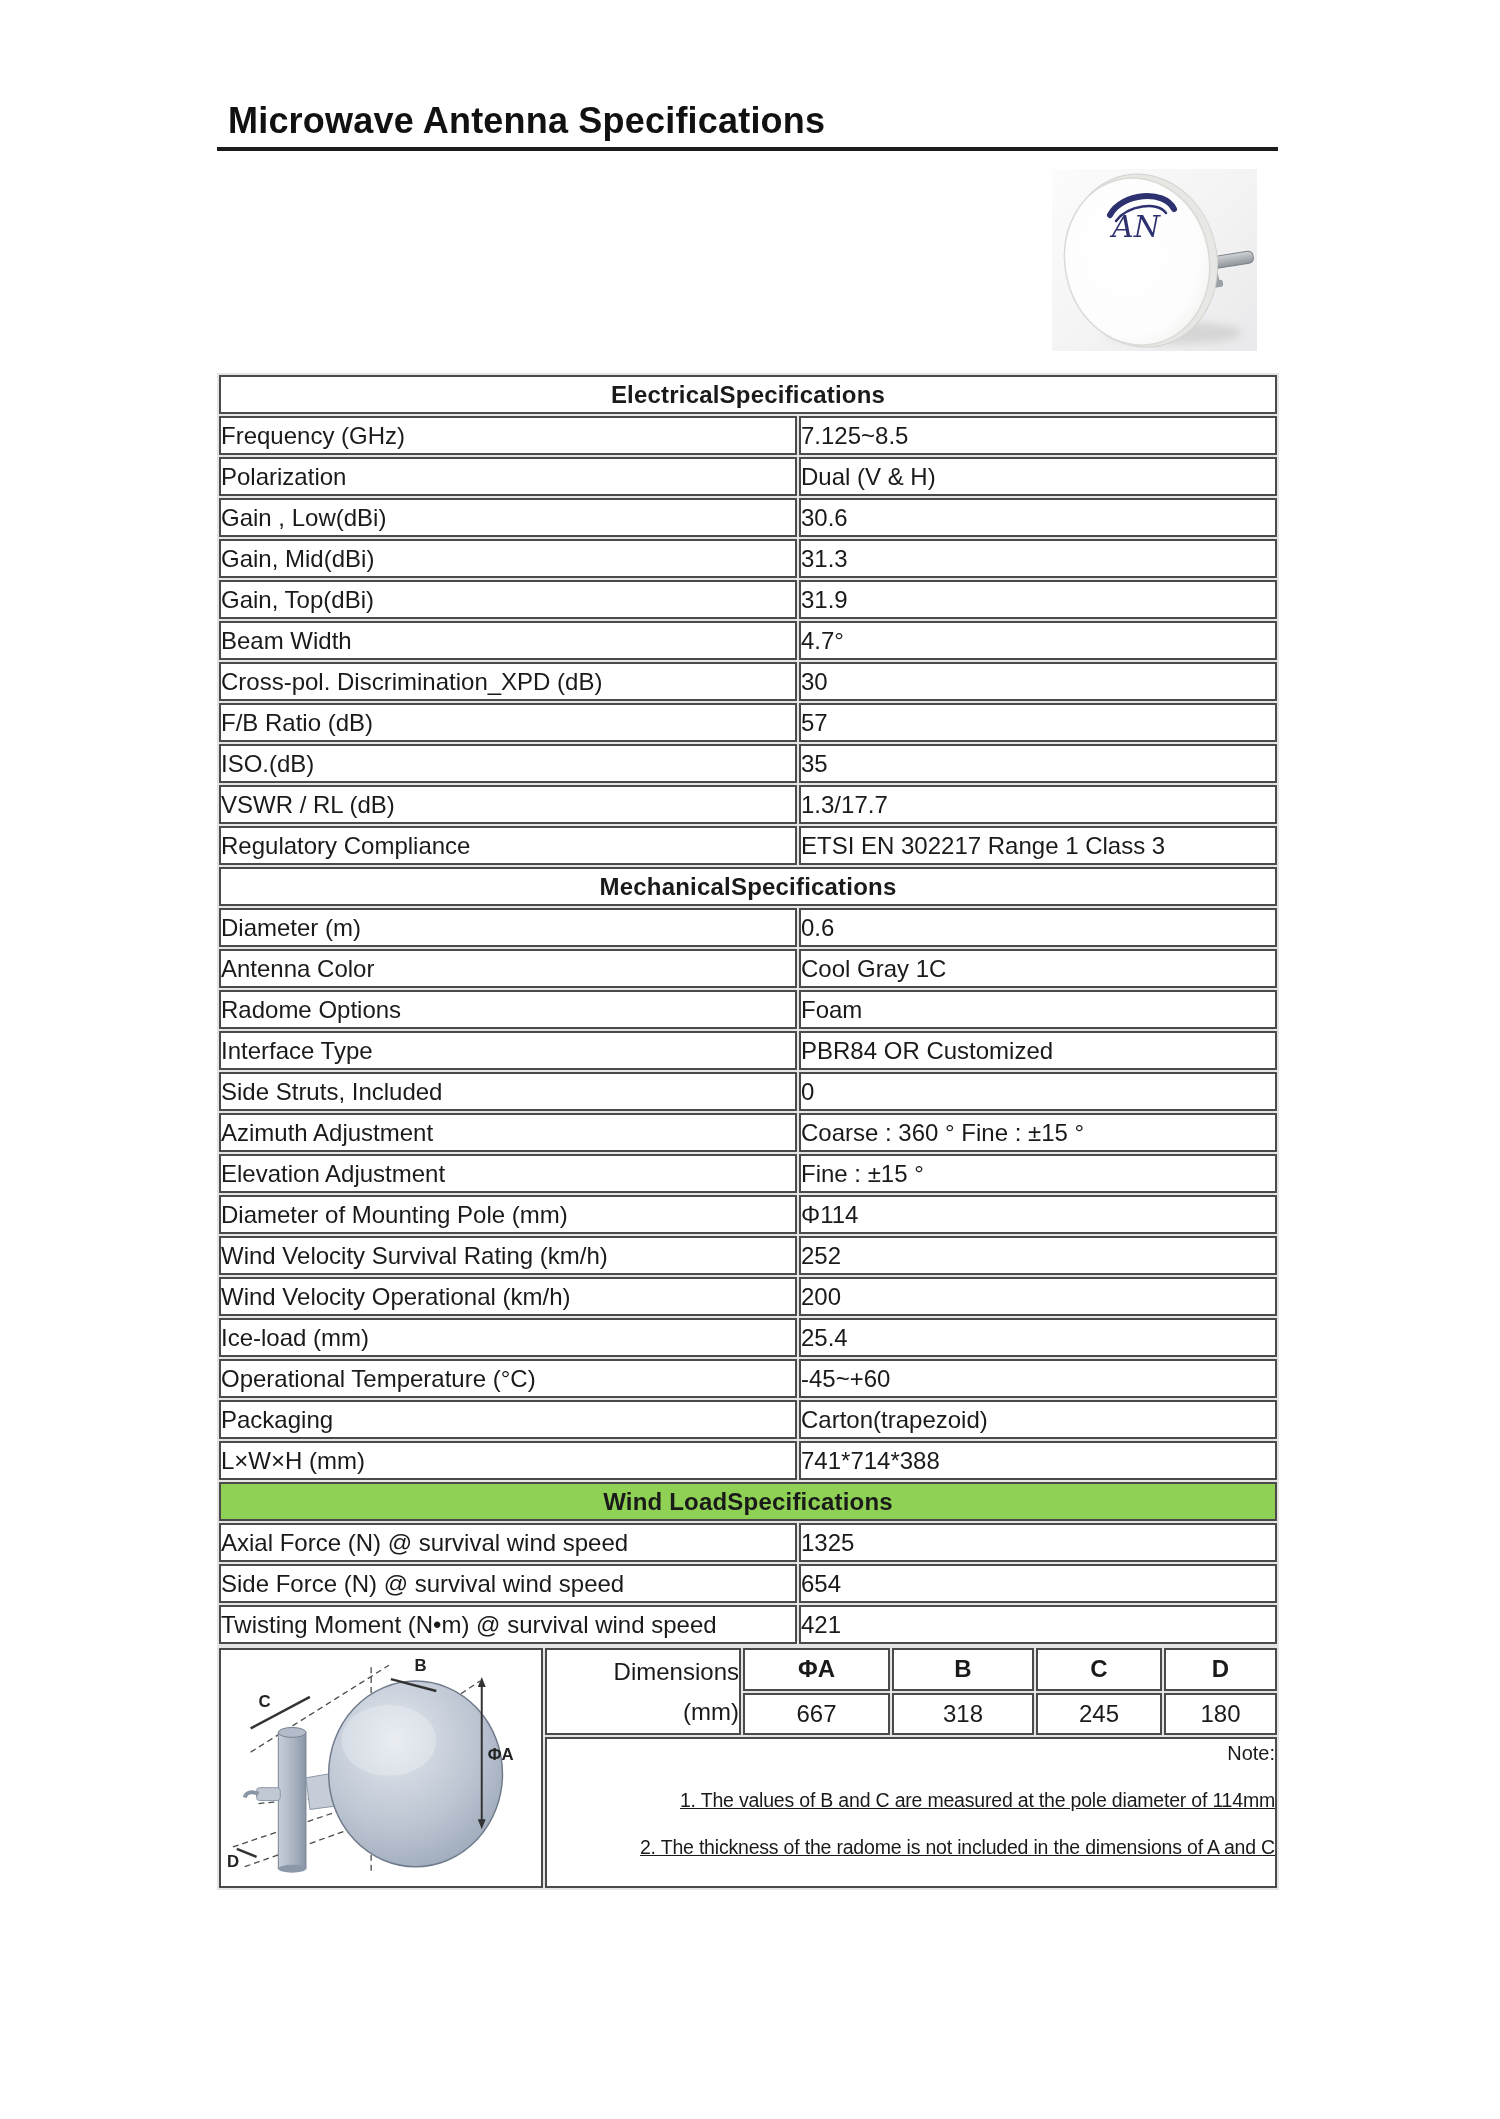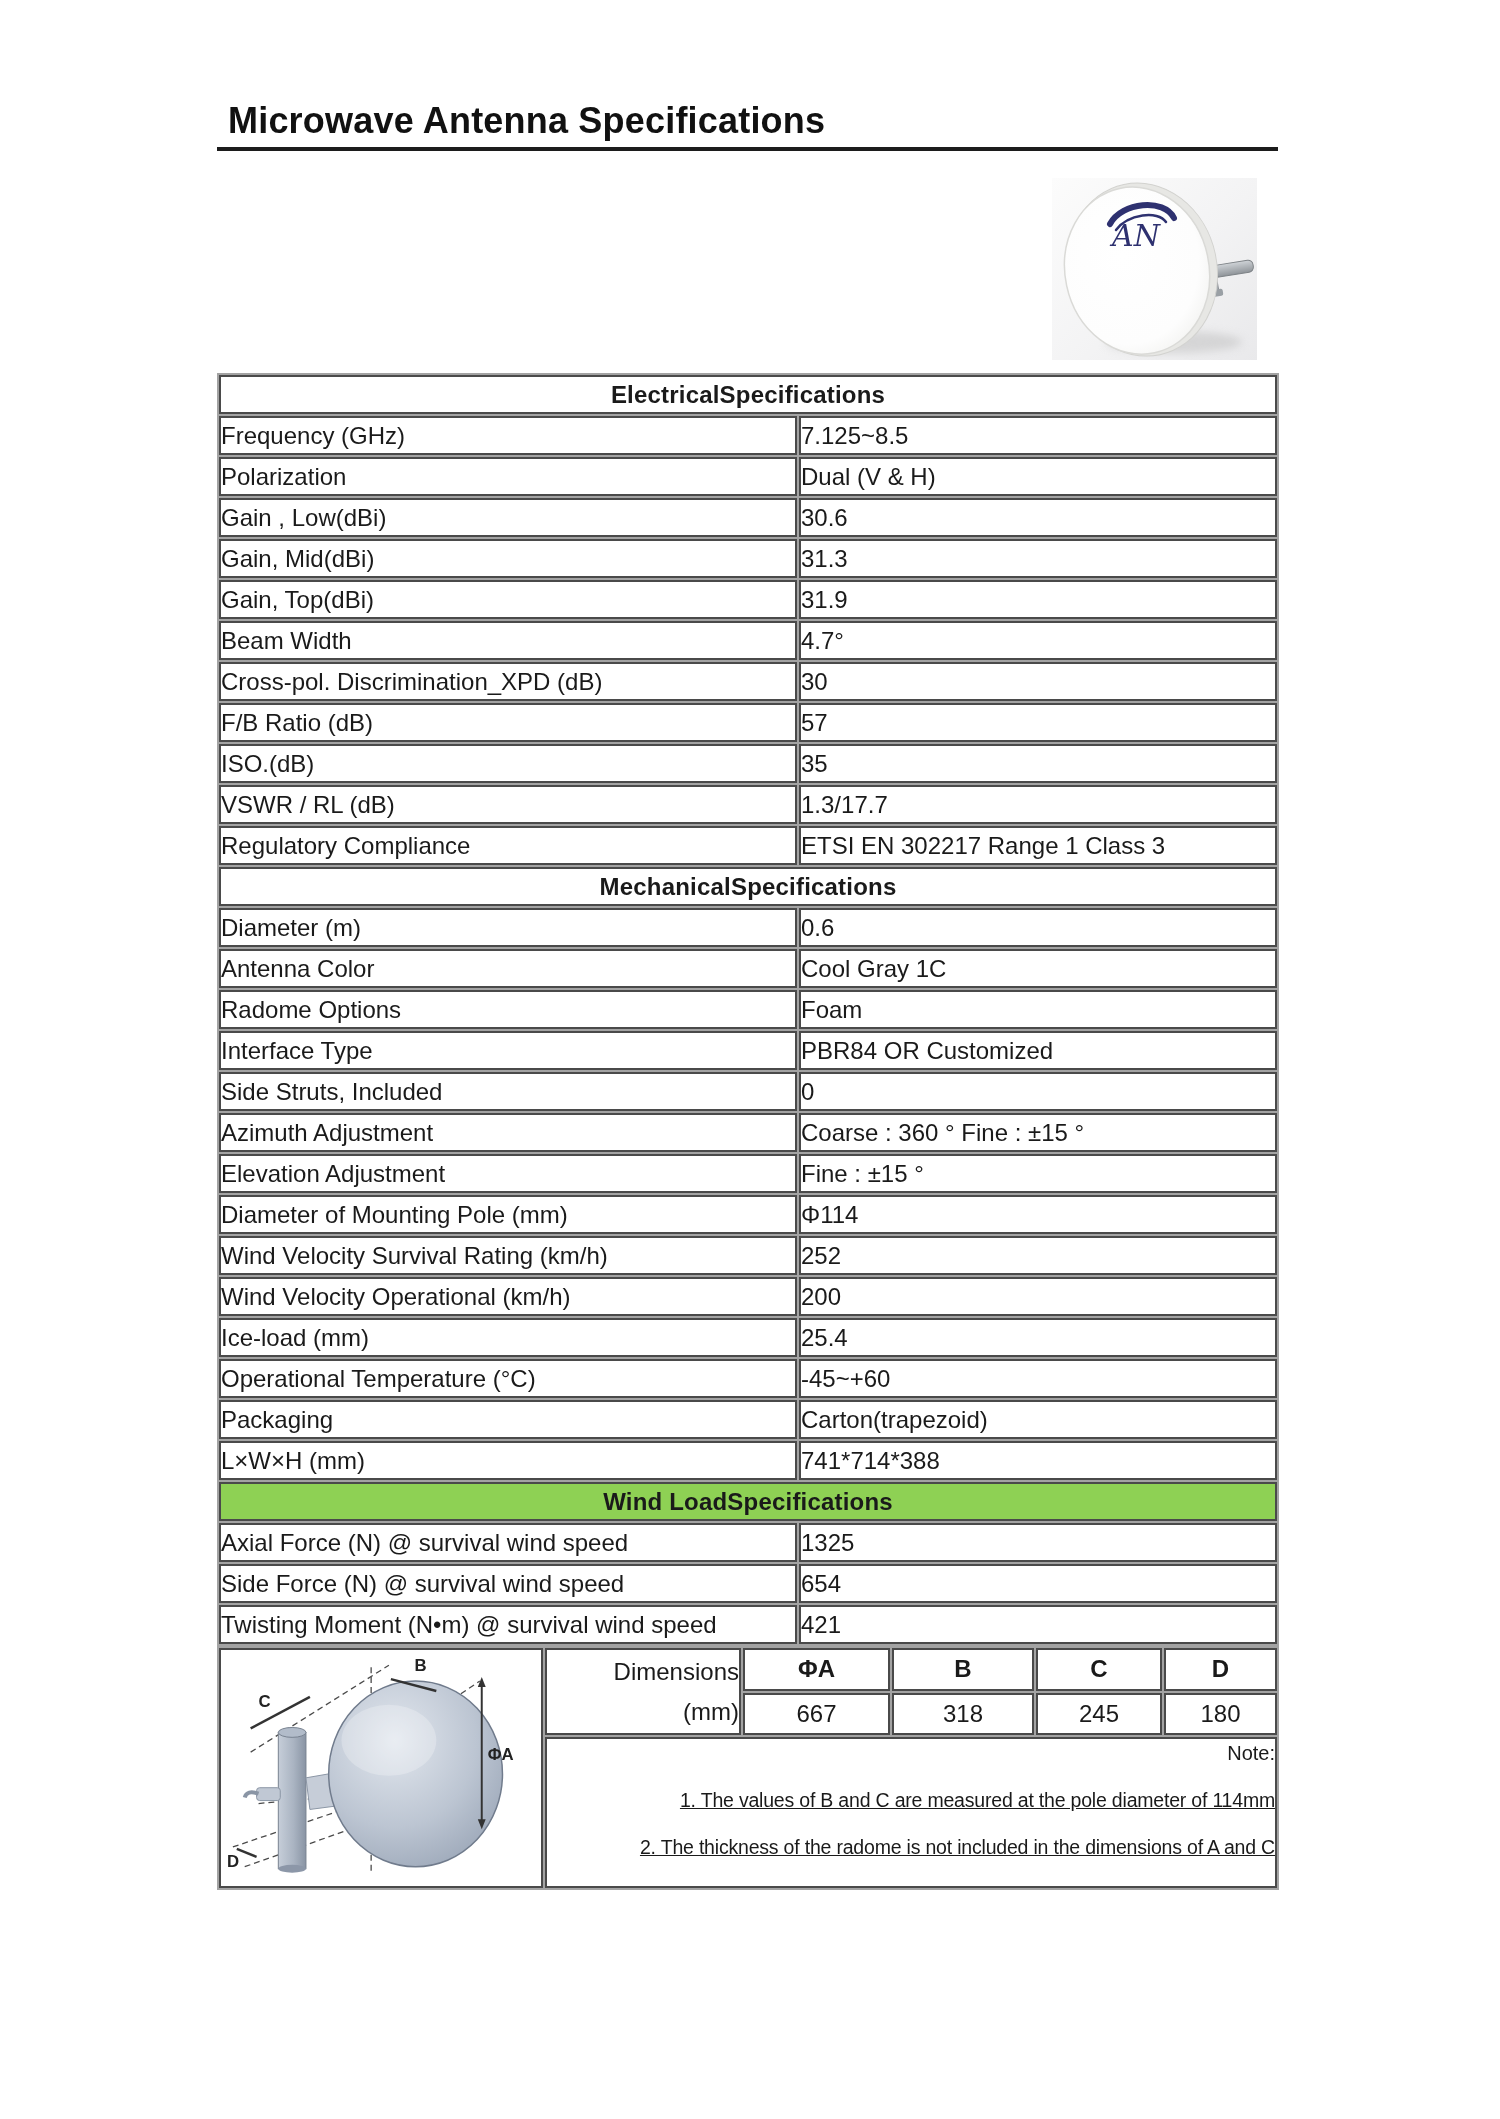--- a/index.html
+++ b/index.html
@@ -32,35 +32,35 @@
     position: absolute;
     left: 247px; top: 192px;
     font-size: 31px;
     font-weight: bold;
     line-height: 47px;
     color: #111;
     white-space: nowrap;
   }
   .photo {
     position: absolute;
-    left: 1052px; top: 178px;
+    left: 1052px; top: 169px;
     width: 205px; height: 182px;
     background: linear-gradient(135deg, #fcfcfc 0%, #f3f3f4 55%, #e9e9eb 100%);
   }
   .tables-wrap {
     position: absolute;
     left: 217px; top: 373px;
     width: 1062px;
   }
   table.spec-table, table.dim-table {
     border-collapse: separate;
     border-spacing: 2px;
     width: 1062px;
     table-layout: fixed;
-    background: #a3a3a3;
+    background: #e5e5e5;
   }
   table.spec-table td, table.dim-table td {
     border: 2px solid #4a4a4a;
     background: #ffffff;
     font-size: 24px;
     height: 35px;
     vertical-align: middle;
     padding: 0;
     overflow: hidden;
     white-space: nowrap;

